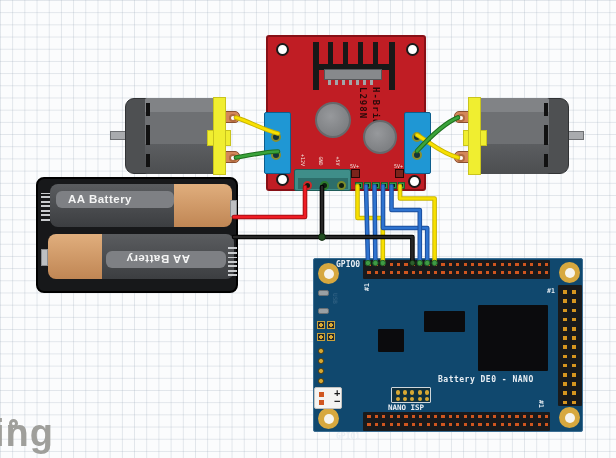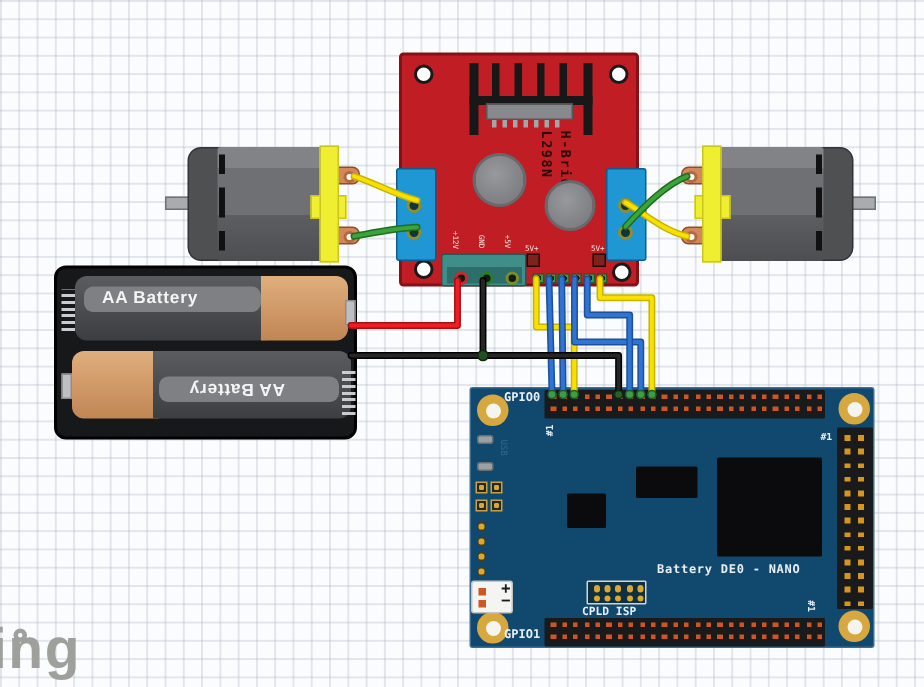--- a/index.html
+++ b/index.html
@@ -241,21 +241,21 @@
         <div style="position: absolute; box-sizing: border-box; left: 137.5px; top: 10.8px; width: 3.4px; height: 3.4px; background: rgb(208, 86, 31);"></div>
         <div style="position: absolute; box-sizing: border-box; left: 144.9px; top: 10.8px; width: 3.4px; height: 3.4px; background: rgb(208, 86, 31);"></div>
         <div style="position: absolute; box-sizing: border-box; left: 152.3px; top: 10.8px; width: 3.4px; height: 3.4px; background: rgb(208, 86, 31);"></div>
         <div style="position: absolute; box-sizing: border-box; left: 159.7px; top: 10.8px; width: 3.4px; height: 3.4px; background: rgb(208, 86, 31);"></div>
         <div style="position: absolute; box-sizing: border-box; left: 167.1px; top: 10.8px; width: 3.4px; height: 3.4px; background: rgb(208, 86, 31);"></div>
         <div style="position: absolute; box-sizing: border-box; left: 174.5px; top: 10.8px; width: 3.4px; height: 3.4px; background: rgb(208, 86, 31);"></div>
         <div style="position: absolute; box-sizing: border-box; left: 181.9px; top: 10.8px; width: 3.4px; height: 3.4px; background: rgb(208, 86, 31);"></div>
       </div>
     <span class="de0txt rotm90" style="left:49px;top:24px;font-size:6.5px;">#1</span>
 
-    <span class="de0txt" style="left:22px;top:159px;font-size:8px;">GPIO1</span>
+    <span class="de0txt" style="left:22px;top:173px;font-size:8px;">GPIO1</span>
     <div class="hdr" style="left:49px;top:153px;width:187px;height:19px;">
         <div style="position: absolute; box-sizing: border-box; left: 4.3px; top: 2.8px; width: 3.4px; height: 3.4px; background: rgb(208, 86, 31);"></div>
         <div style="position: absolute; box-sizing: border-box; left: 11.7px; top: 2.8px; width: 3.4px; height: 3.4px; background: rgb(208, 86, 31);"></div>
         <div style="position: absolute; box-sizing: border-box; left: 19.1px; top: 2.8px; width: 3.4px; height: 3.4px; background: rgb(208, 86, 31);"></div>
         <div style="position: absolute; box-sizing: border-box; left: 26.5px; top: 2.8px; width: 3.4px; height: 3.4px; background: rgb(208, 86, 31);"></div>
         <div style="position: absolute; box-sizing: border-box; left: 33.9px; top: 2.8px; width: 3.4px; height: 3.4px; background: rgb(208, 86, 31);"></div>
         <div style="position: absolute; box-sizing: border-box; left: 41.3px; top: 2.8px; width: 3.4px; height: 3.4px; background: rgb(208, 86, 31);"></div>
         <div style="position: absolute; box-sizing: border-box; left: 48.7px; top: 2.8px; width: 3.4px; height: 3.4px; background: rgb(208, 86, 31);"></div>
         <div style="position: absolute; box-sizing: border-box; left: 56.1px; top: 2.8px; width: 3.4px; height: 3.4px; background: rgb(208, 86, 31);"></div>
         <div style="position: absolute; box-sizing: border-box; left: 63.5px; top: 2.8px; width: 3.4px; height: 3.4px; background: rgb(208, 86, 31);"></div>
@@ -344,21 +344,21 @@
         <div style="position: absolute; box-sizing: border-box; left: 11.1px; top: 2.4px; width: 4.2px; height: 4.2px; background: rgb(216, 168, 50); border-radius: 50%;"></div>
         <div style="position: absolute; box-sizing: border-box; left: 18.3px; top: 2.4px; width: 4.2px; height: 4.2px; background: rgb(216, 168, 50); border-radius: 50%;"></div>
         <div style="position: absolute; box-sizing: border-box; left: 25.5px; top: 2.4px; width: 4.2px; height: 4.2px; background: rgb(216, 168, 50); border-radius: 50%;"></div>
         <div style="position: absolute; box-sizing: border-box; left: 32.7px; top: 2.4px; width: 4.2px; height: 4.2px; background: rgb(216, 168, 50); border-radius: 50%;"></div>
         <div style="position: absolute; box-sizing: border-box; left: 3.9px; top: 9.2px; width: 4.2px; height: 4.2px; background: rgb(216, 168, 50); border-radius: 50%;"></div>
         <div style="position: absolute; box-sizing: border-box; left: 11.1px; top: 9.2px; width: 4.2px; height: 4.2px; background: rgb(216, 168, 50); border-radius: 50%;"></div>
         <div style="position: absolute; box-sizing: border-box; left: 18.3px; top: 9.2px; width: 4.2px; height: 4.2px; background: rgb(216, 168, 50); border-radius: 50%;"></div>
         <div style="position: absolute; box-sizing: border-box; left: 25.5px; top: 9.2px; width: 4.2px; height: 4.2px; background: rgb(216, 168, 50); border-radius: 50%;"></div>
         <div style="position: absolute; box-sizing: border-box; left: 32.7px; top: 9.2px; width: 4.2px; height: 4.2px; background: rgb(216, 168, 50); border-radius: 50%;"></div>
       </div>
-    <span class="de0txt" style="left:74px;top:144px;font-size:7.5px;">CPLD ISP</span>
+    <span class="de0txt" style="left:74px;top:144px;font-size:7.5px;">NANO ISP</span>
 
     <div class="btn" style="left:4px;top:31px;width:11px;height:6px;"></div>
     <div class="btn" style="left:4px;top:49px;width:11px;height:6px;"></div>
     <span class="de0txt rot90" style="left:16px;top:36px;font-size:6px;color:#2d5e80;">USB</span>
     <div style="left:2px;top:60px;width:22px;height:24px;">
         <div style="position: absolute; box-sizing: border-box; left: 1px; top: 2px; width: 8px; height: 8px; background: radial-gradient(circle, rgb(216, 168, 50) 0px, rgb(216, 168, 50) 1.8px, rgb(36, 40, 44) 2px); border: 1px solid rgb(201, 162, 60);"></div>
         <div style="position: absolute; box-sizing: border-box; left: 11px; top: 2px; width: 8px; height: 8px; background: radial-gradient(circle, rgb(216, 168, 50) 0px, rgb(216, 168, 50) 1.8px, rgb(36, 40, 44) 2px); border: 1px solid rgb(201, 162, 60);"></div>
         <div style="position: absolute; box-sizing: border-box; left: 1px; top: 13.5px; width: 8px; height: 8px; background: radial-gradient(circle, rgb(216, 168, 50) 0px, rgb(216, 168, 50) 1.8px, rgb(36, 40, 44) 2px); border: 1px solid rgb(201, 162, 60);"></div>
         <div style="position: absolute; box-sizing: border-box; left: 11px; top: 13.5px; width: 8px; height: 8px; background: radial-gradient(circle, rgb(216, 168, 50) 0px, rgb(216, 168, 50) 1.8px, rgb(36, 40, 44) 2px); border: 1px solid rgb(201, 162, 60);"></div>
       </div>

